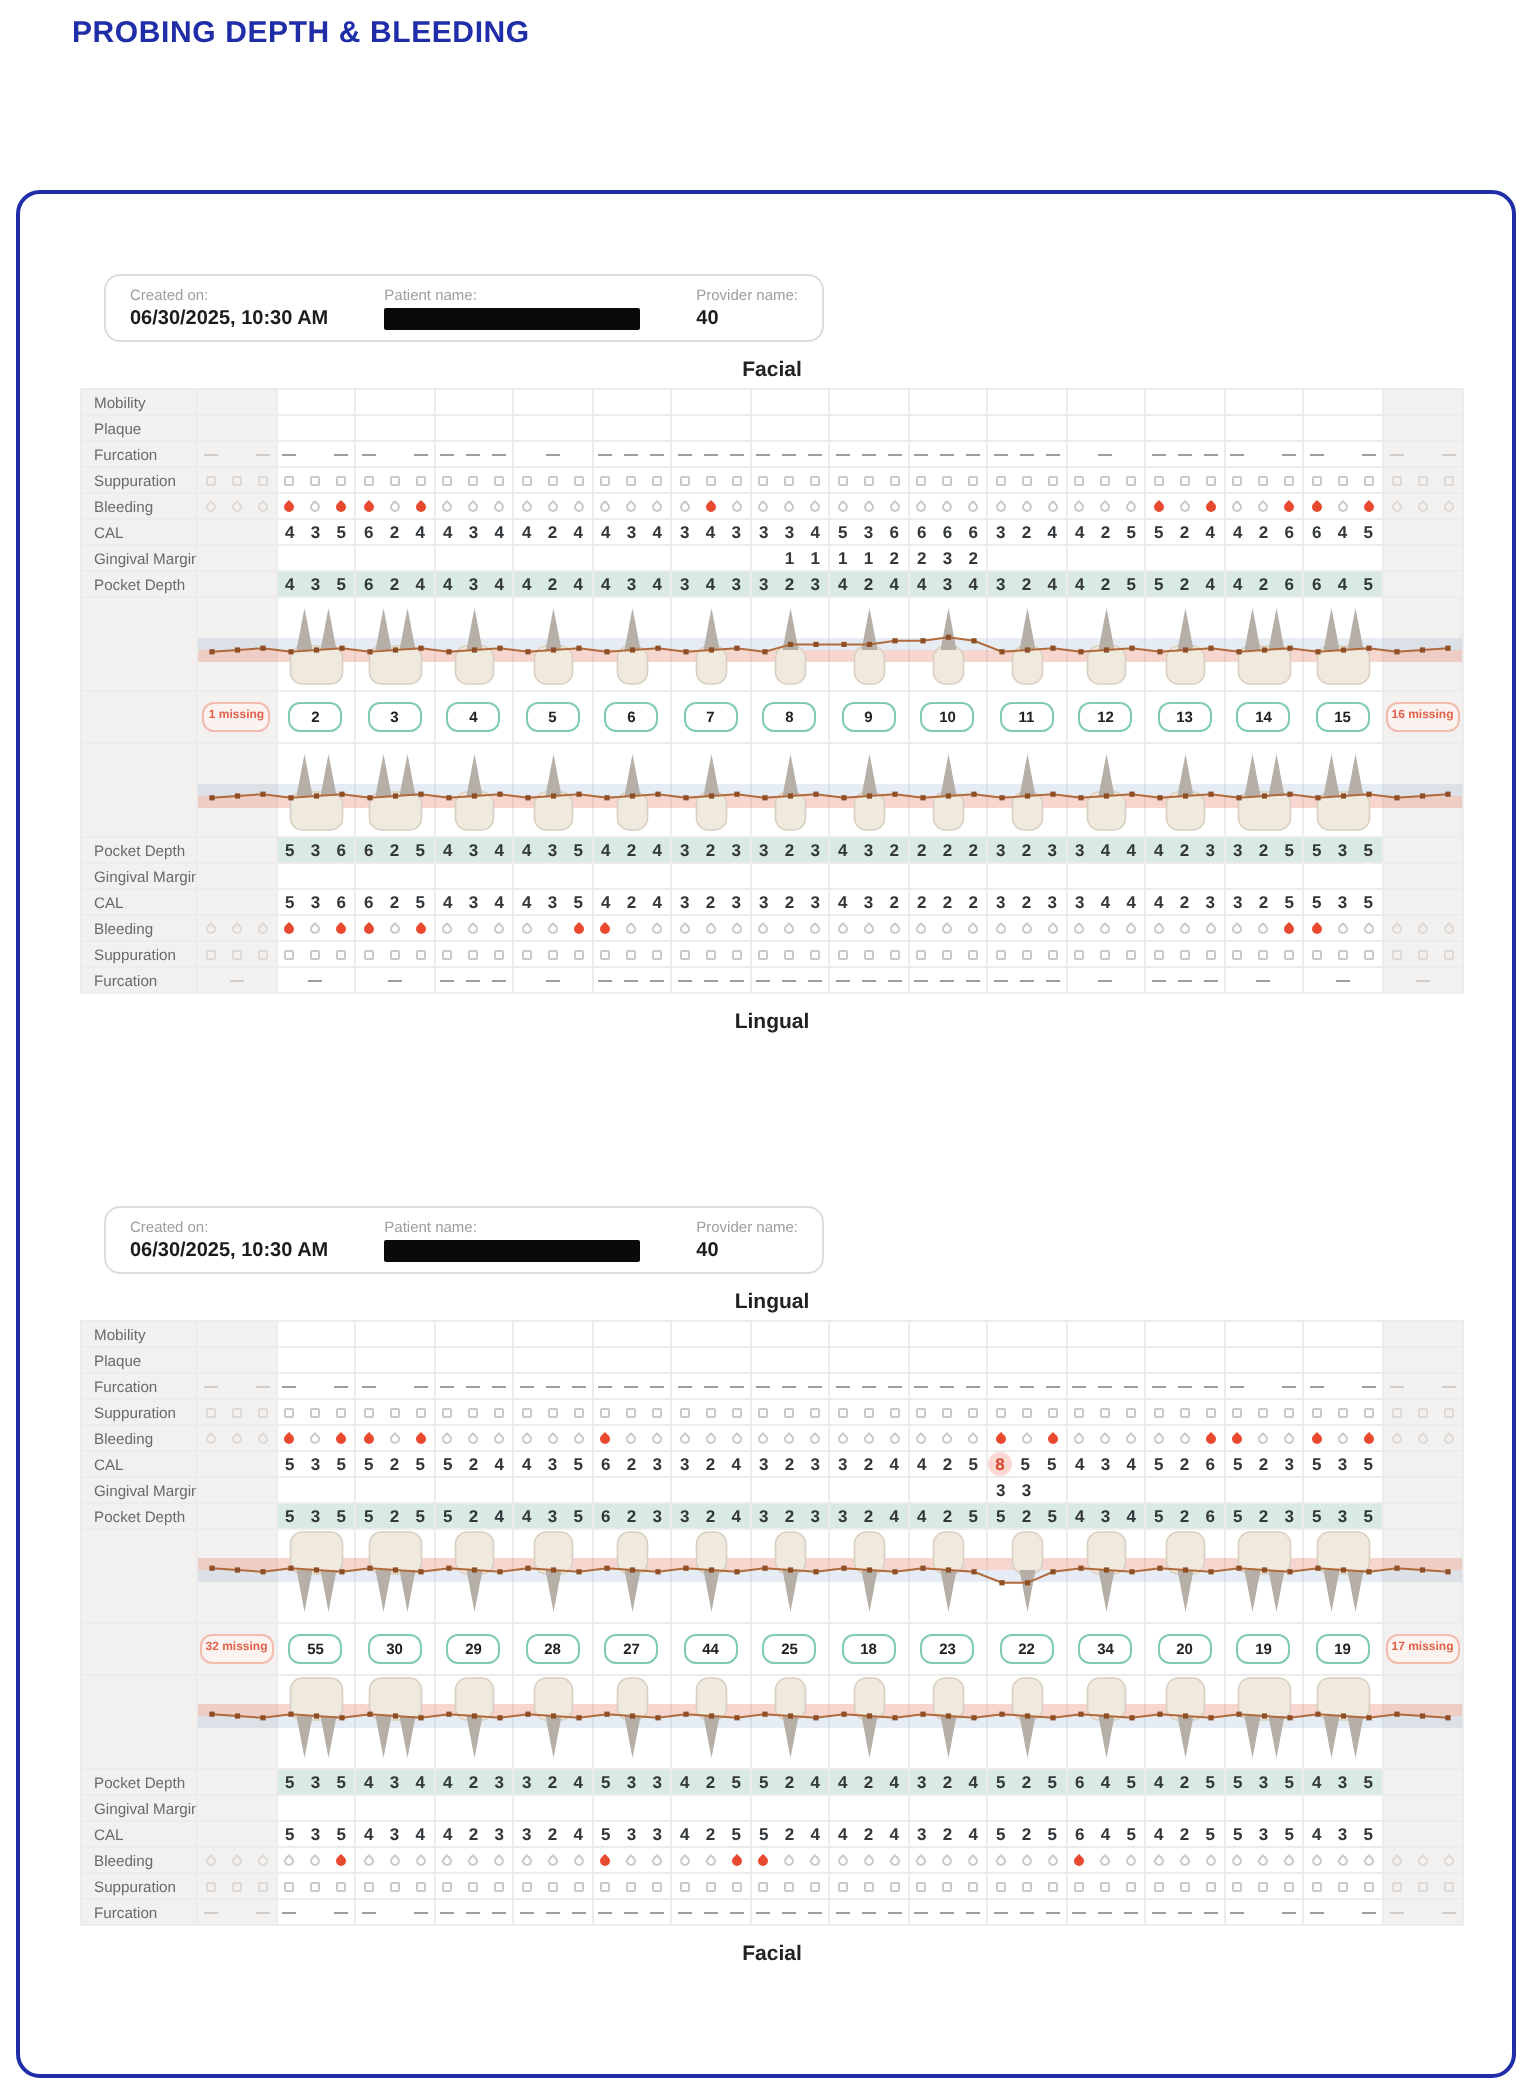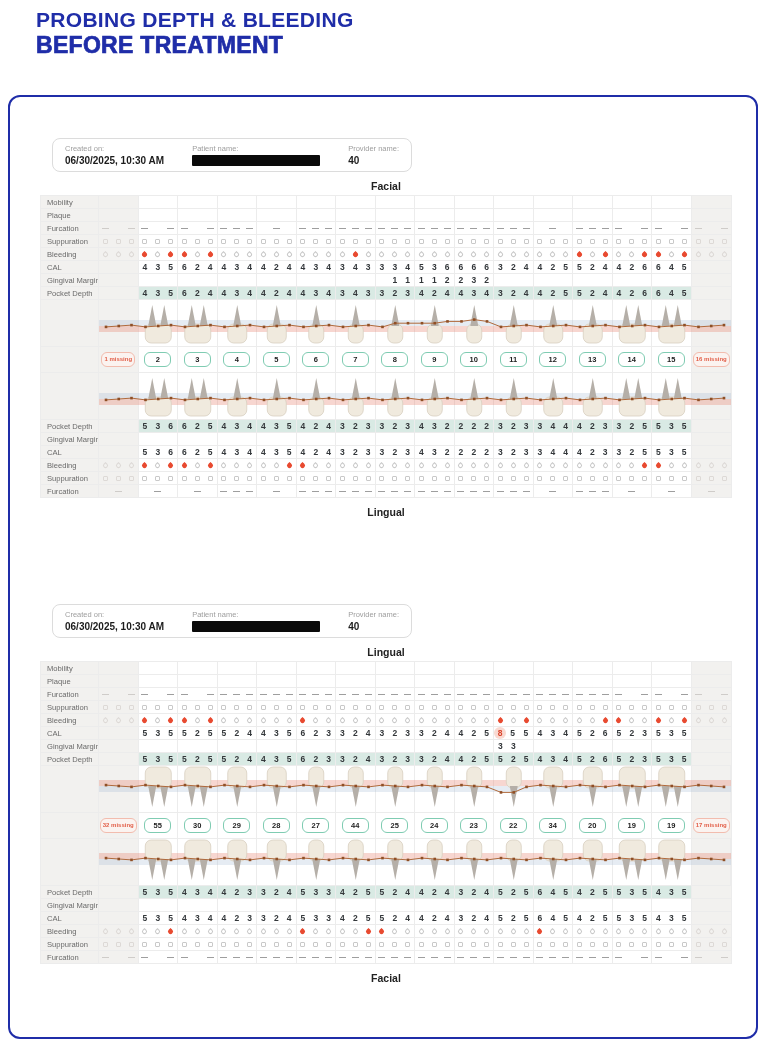--- a/index.html
+++ b/index.html
@@ -6,21 +6,21 @@
     --accent-blue:#1f2da8; --bleeding-red:#e84a30; --mint-green:#d9eae4;
     --panel-gray:#f2f1ef; --grid-line:#ececec; --badge-teal:#7fccb2;
     --missing-red:#e2604a; --cal-alert-bg:#f9d9d1; --gum-line:#b06a3c;
     --gum-marker:#8f4f26; --crown:#f0eade; --crown-edge:#d8cfc0; --root:#b5afa8;
     --redaction-black:#0a0a0a;
   }
   *{box-sizing:border-box;margin:0;padding:0}
   html,body{width:768px;height:1049px;background:#fff;font-family:"Liberation Sans",sans-serif;overflow:hidden}
   .page{position:relative;width:768px;height:1049px}
   .title{position:absolute;left:36px;top:8px;color:var(--accent-blue);line-height:1.15}
-  .t1{font-size:21px;font-weight:700;letter-spacing:.3px}
+  .t1{font-size:15px;font-weight:700;letter-spacing:.3px}
   .t2{font-size:23px;font-weight:800;-webkit-text-stroke:.7px var(--accent-blue);letter-spacing:.3px}
   .card{position:absolute;left:8px;top:95px;width:750px;height:944px;border:2px solid var(--accent-blue);border-radius:12px;background:#fff}
   .panel{position:absolute;left:30px;width:692px}
   #panel0{top:40px}
   #panel1{top:506px}
   .infobox{display:inline-flex;gap:28px;margin-left:12px;border:1px solid #dcdcdc;border-radius:8px;padding:5px 12px;min-width:330px}
   .flbl{font-size:7.5px;color:#9e9e9e;margin-bottom:2px}
   .fval{font-size:10px;font-weight:700;color:#1c1c1c;white-space:nowrap}
   .redact{width:128px;height:11px;background:var(--redaction-black);border-radius:1px;margin-top:1px}
   .sidelabel{text-align:center;font-size:10.5px;font-weight:700;color:#222;margin:8px 0 3px}
@@ -45,21 +45,20 @@
   .badge{min-width:27px;padding:2px 4px;border:1.5px solid var(--badge-teal);border-radius:6px;font-size:7.5px;font-weight:700;color:#222;background:#fff;text-align:center;line-height:1.2}
   .badge.missb{border:1px solid #f2bcae;color:var(--missing-red);font-size:6px;background:#fbf3f0;min-width:32px;padding:2.5px 2px}
   .stripsvg{position:absolute;left:58px;top:0;width:calc(100% - 58px);height:100%}
 </style>
 </head>
 <body>
 
 <div class="page">
   <div class="title">
     <div class="t1">PROBING DEPTH &amp; BLEEDING</div>
-    <div class="t2">BEFORE TREATMENT</div>
   </div>
 
   <div class="card">
 
     <section class="panel" id="panel0">
       <div class="infobox">
         <div class="fld">
           <div class="flbl">Created on:</div>
           <div class="fval">06/30/2025, 10:30 AM</div>
         </div>
@@ -2048,21 +2047,21 @@
             <div class="cell tc">
               <span class="badge">27</span>
             </div>
             <div class="cell tc">
               <span class="badge">44</span>
             </div>
             <div class="cell tc">
               <span class="badge">25</span>
             </div>
             <div class="cell tc">
-              <span class="badge">24</span>
+              <span class="badge">18</span>
             </div>
             <div class="cell tc">
               <span class="badge">23</span>
             </div>
             <div class="cell tc">
               <span class="badge">22</span>
             </div>
             <div class="cell tc">
               <span class="badge">34</span>
             </div>

